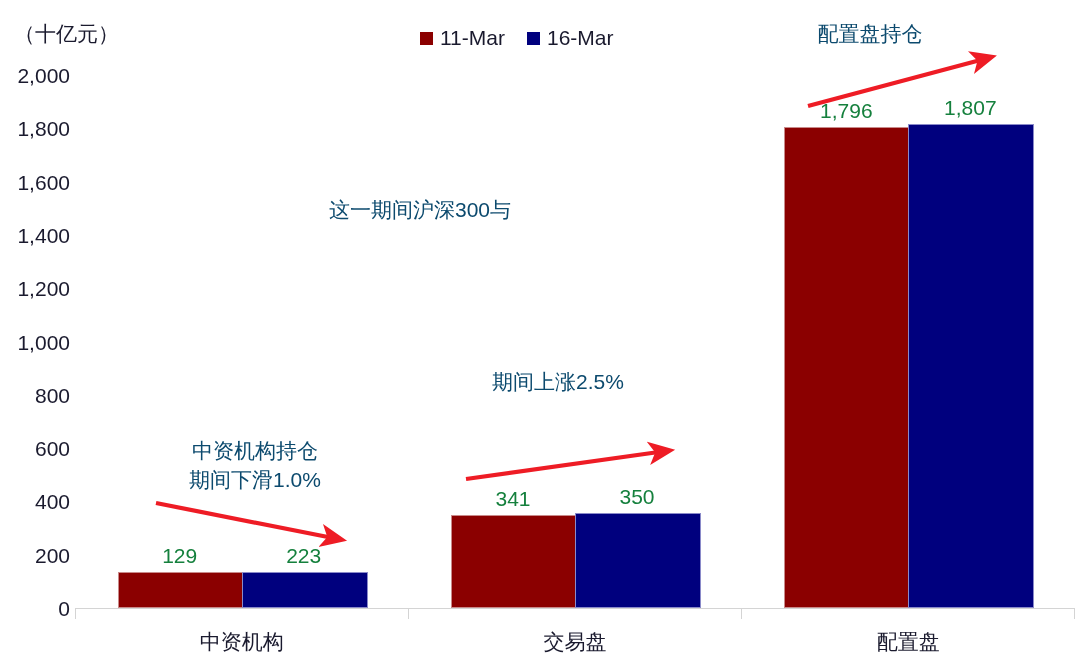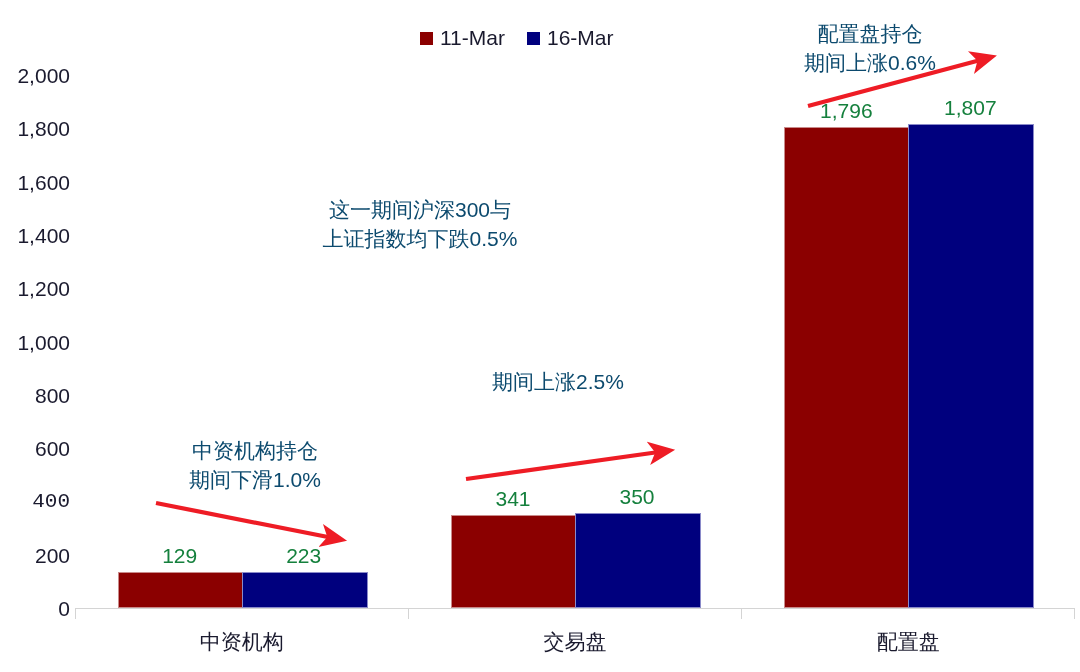--- a/index.html
+++ b/index.html
@@ -84,36 +84,37 @@
     color:#0c4a6e;
     white-space:nowrap;
   }
   #arrows{position:absolute;left:0;top:0;width:1080px;height:672px;pointer-events:none;}
 </style>
 </head>
 <body>
 
 <div id="chart-root">
 
+  <div class="unit-label">（十亿元）</div>
 
   <div class="legend">
     <div class="legend-item">
       <span class="legend-swatch" style="background: rgb(139, 0, 0);"></span>
       <span class="legend-label">11-Mar</span>
     </div>
     <div class="legend-item">
       <span class="legend-swatch" style="background: rgb(0, 0, 126);"></span>
       <span class="legend-label">16-Mar</span>
     </div>
   </div>
 
   <div id="yaxis">
       <div class="ytick" style="top: 608px;">0</div>
       <div class="ytick" style="top: 554.7px;">200</div>
-      <div class="ytick" style="top: 501.4px; font-family: Liberation Mono, monospace;">400</div>
+      <div class="ytick" style="top: 501.4px;">400</div>
       <div class="ytick" style="top: 448.1px;">600</div>
       <div class="ytick" style="top: 394.8px;">800</div>
       <div class="ytick" style="top: 341.5px;">1,000</div>
       <div class="ytick" style="top: 288.2px;">1,200</div>
       <div class="ytick" style="top: 234.9px;">1,400</div>
       <div class="ytick" style="top: 181.6px;">1,600</div>
       <div class="ytick" style="top: 128.3px;">1,800</div>
       <div class="ytick" style="top: 75px;">2,000</div>
     </div>
 
@@ -144,30 +145,28 @@
       <div class="cat-label" style="left: 741.667px; width: 333.333px;">配置盘</div>
     </div>
 
   <div class="annotation" style="left:155px;top:437px;width:200px;">
     <div>中资机构持仓</div>
     <div>期间下滑1.0%</div>
   </div>
 
   <div class="annotation" style="left:295px;top:196px;width:250px;text-align:center;">
     <div>这一期间沪深300与</div>
-    <div>上证指数均下跌0.5%</div>
   </div>
 
   <div class="annotation" style="left:458px;top:368px;width:200px;">
     <div>期间上涨2.5%</div>
   </div>
 
   <div class="annotation" style="left:770px;top:20px;width:200px;">
     <div>配置盘持仓</div>
-    <div>期间上涨0.6%</div>
   </div>
 
   <svg id="arrows" viewBox="0 0 1080 672">
     <defs>
       <marker id="ah" markerWidth="7" markerHeight="7" refX="4.2" refY="3.2" orient="auto">
         <path d="M0,0.4 L6.4,3.2 L0,6 L1.6,3.2 Z" fill="#EE1C25"></path>
       </marker>
     </defs>
     <line x1="156" y1="503" x2="338" y2="539" stroke="#EE1C25" stroke-width="4.2" marker-end="url(#ah)"></line>
     <line x1="466" y1="479" x2="666" y2="451" stroke="#EE1C25" stroke-width="4.2" marker-end="url(#ah)"></line>

